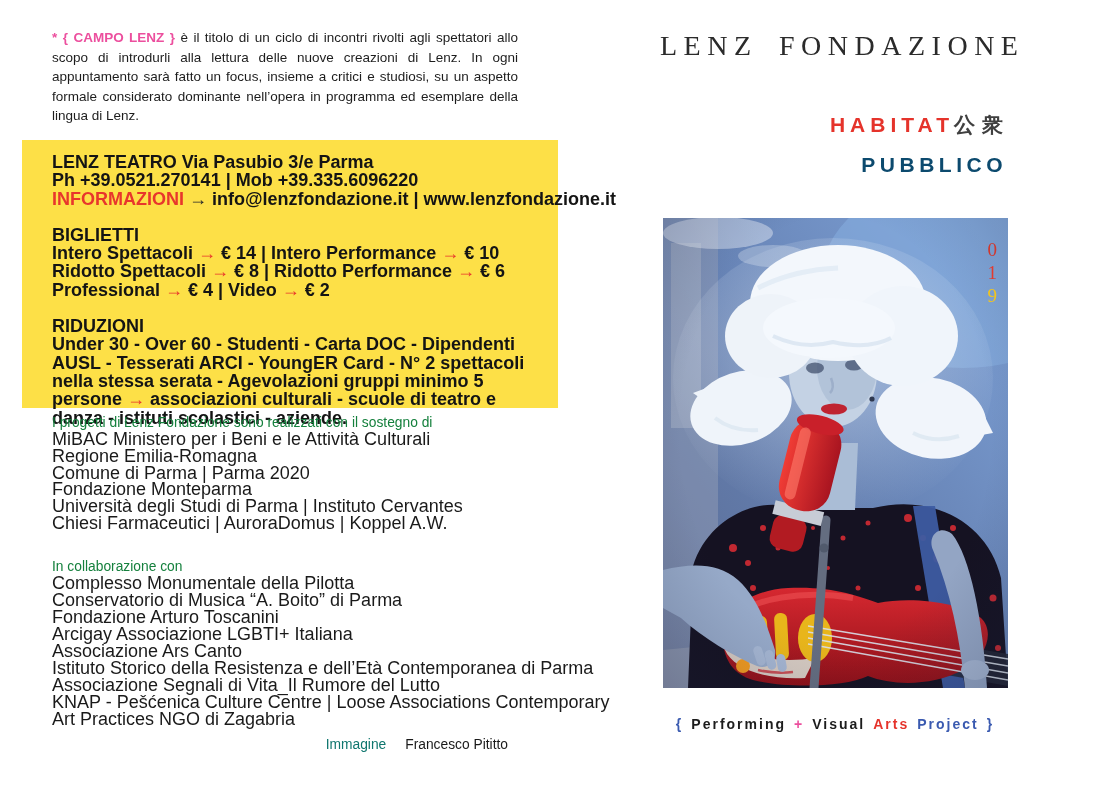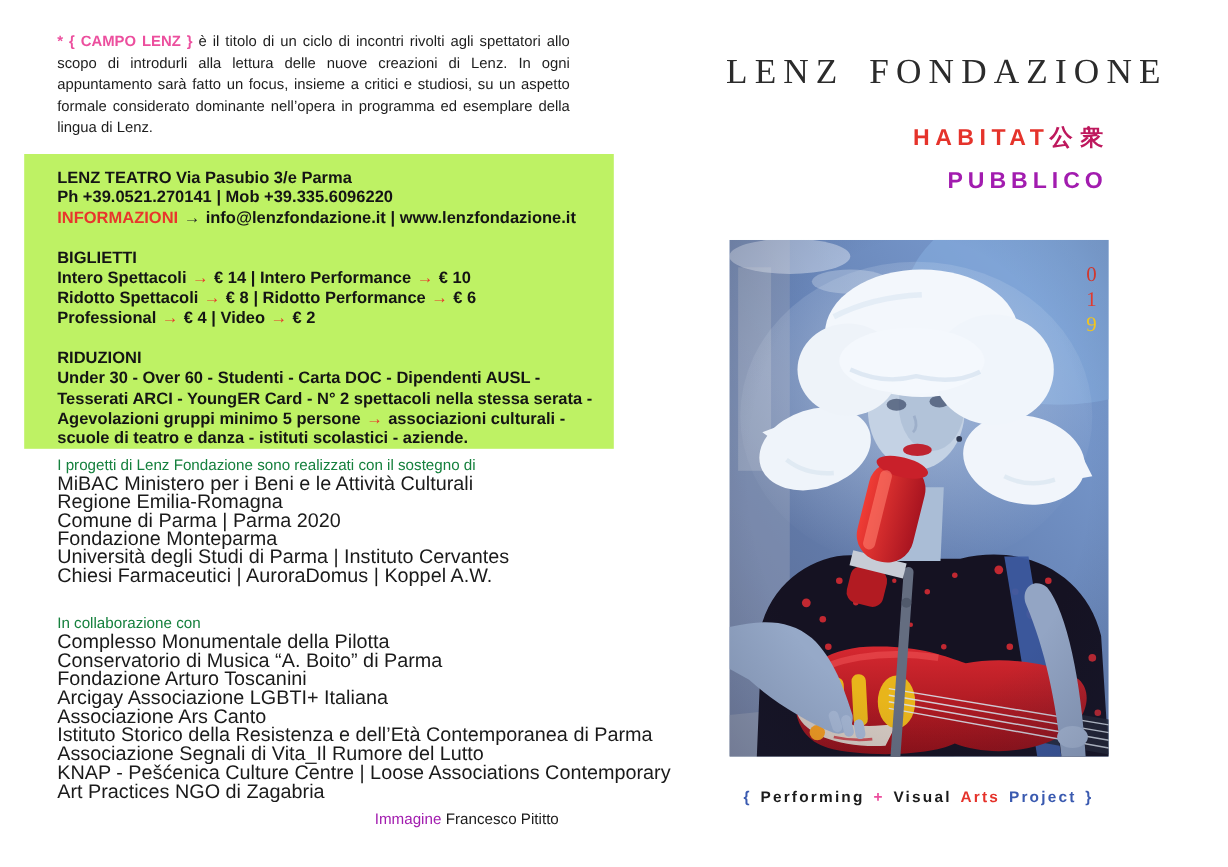--- a/index.html
+++ b/index.html
@@ -9,54 +9,54 @@
     font-family:"Liberation Sans", sans-serif; color:#1c1c1c; overflow:hidden;
   }
   
   .intro {
     position:absolute; left:52px; top:28px; width:466px;
     font-size:13.5px; line-height:19.6px; text-align:justify; color:#1d1d1d;
   }
   .intro .highlight { color:#ec4f9e; font-weight:bold; }
   .info-box {
     position:absolute; left:22px; top:140px; width:536px; height:268px;
-    background:#bef264; padding:13px 14px 0 30px;
-    font-size:15px; font-weight:bold; line-height:18.3px; color:#141414;
+    background:#fde047; padding:13px 14px 0 30px;
+    font-size:18px; font-weight:bold; line-height:18.3px; color:#141414;
   }
   .box-line { white-space:nowrap; }
   .box-para { white-space:normal; }
   .spacer { height:18px; }
   .red { color:#e8362c; }
   .arrow { margin:0 5px; }
   .arrow.dark { color:#23252a; }
   .supporters { position:absolute; left:52px; top:414px; width:480px; }
   .collab     { position:absolute; left:52px; top:558px; width:480px; }
   .gray-heading { color:#15803d; font-size:13.8px; line-height:17px; }
   .plain-list div { font-size:18px; line-height:16.8px; color:#1a1a1a; white-space:nowrap; }
   .collab .plain-list div { line-height:17px; }
   .credit {
     position:absolute; left:52px; top:737px; width:456px;
     text-align:right; font-size:13.8px; color:#1a1a1a;
   }
-  .credit .label { color:#a21caf; margin-right:4px; }
+  .credit .label { color:#0f766e; margin-right:19px; }
   
   .brand {
     position:absolute; left:660px; top:30px; white-space:nowrap;
-    font-family:"Liberation Serif", serif; font-size:32px; color:#2b2b2b;
-    letter-spacing:6.5px; word-spacing:8px;margin-top:16px;
+    font-family:"Liberation Serif", serif; font-size:28px; color:#2b2b2b;
+    letter-spacing:6.5px; word-spacing:8px;
   }
   .title-line1 {
     position:absolute; right:106px; top:111px; white-space:nowrap;
     font-size:21px; font-weight:bold; letter-spacing:5px;
   }
   .title-line1 .latin { color:#e5332b; }
-  .title-line1 .cjk { color:#be185d; letter-spacing:7px; }
+  .title-line1 .cjk { color:#404040; letter-spacing:7px; }
   .title-line2 {
     position:absolute; right:109px; top:153px; white-space:nowrap;
-    font-size:21px; font-weight:bold; letter-spacing:4.5px; color:#a21caf;
+    font-size:21px; font-weight:bold; letter-spacing:4.5px; color:#0c4a6e;
   }
   .photo {
     position:absolute; left:663px; top:218px; width:345px; height:470px;
     overflow:hidden;
   }
   .photo svg { display:block; }
   .photo-number {
     position:absolute; top:20px; right:11px; text-align:center;
     font-family:"Liberation Serif", serif; font-size:19px; line-height:23px;
   }

